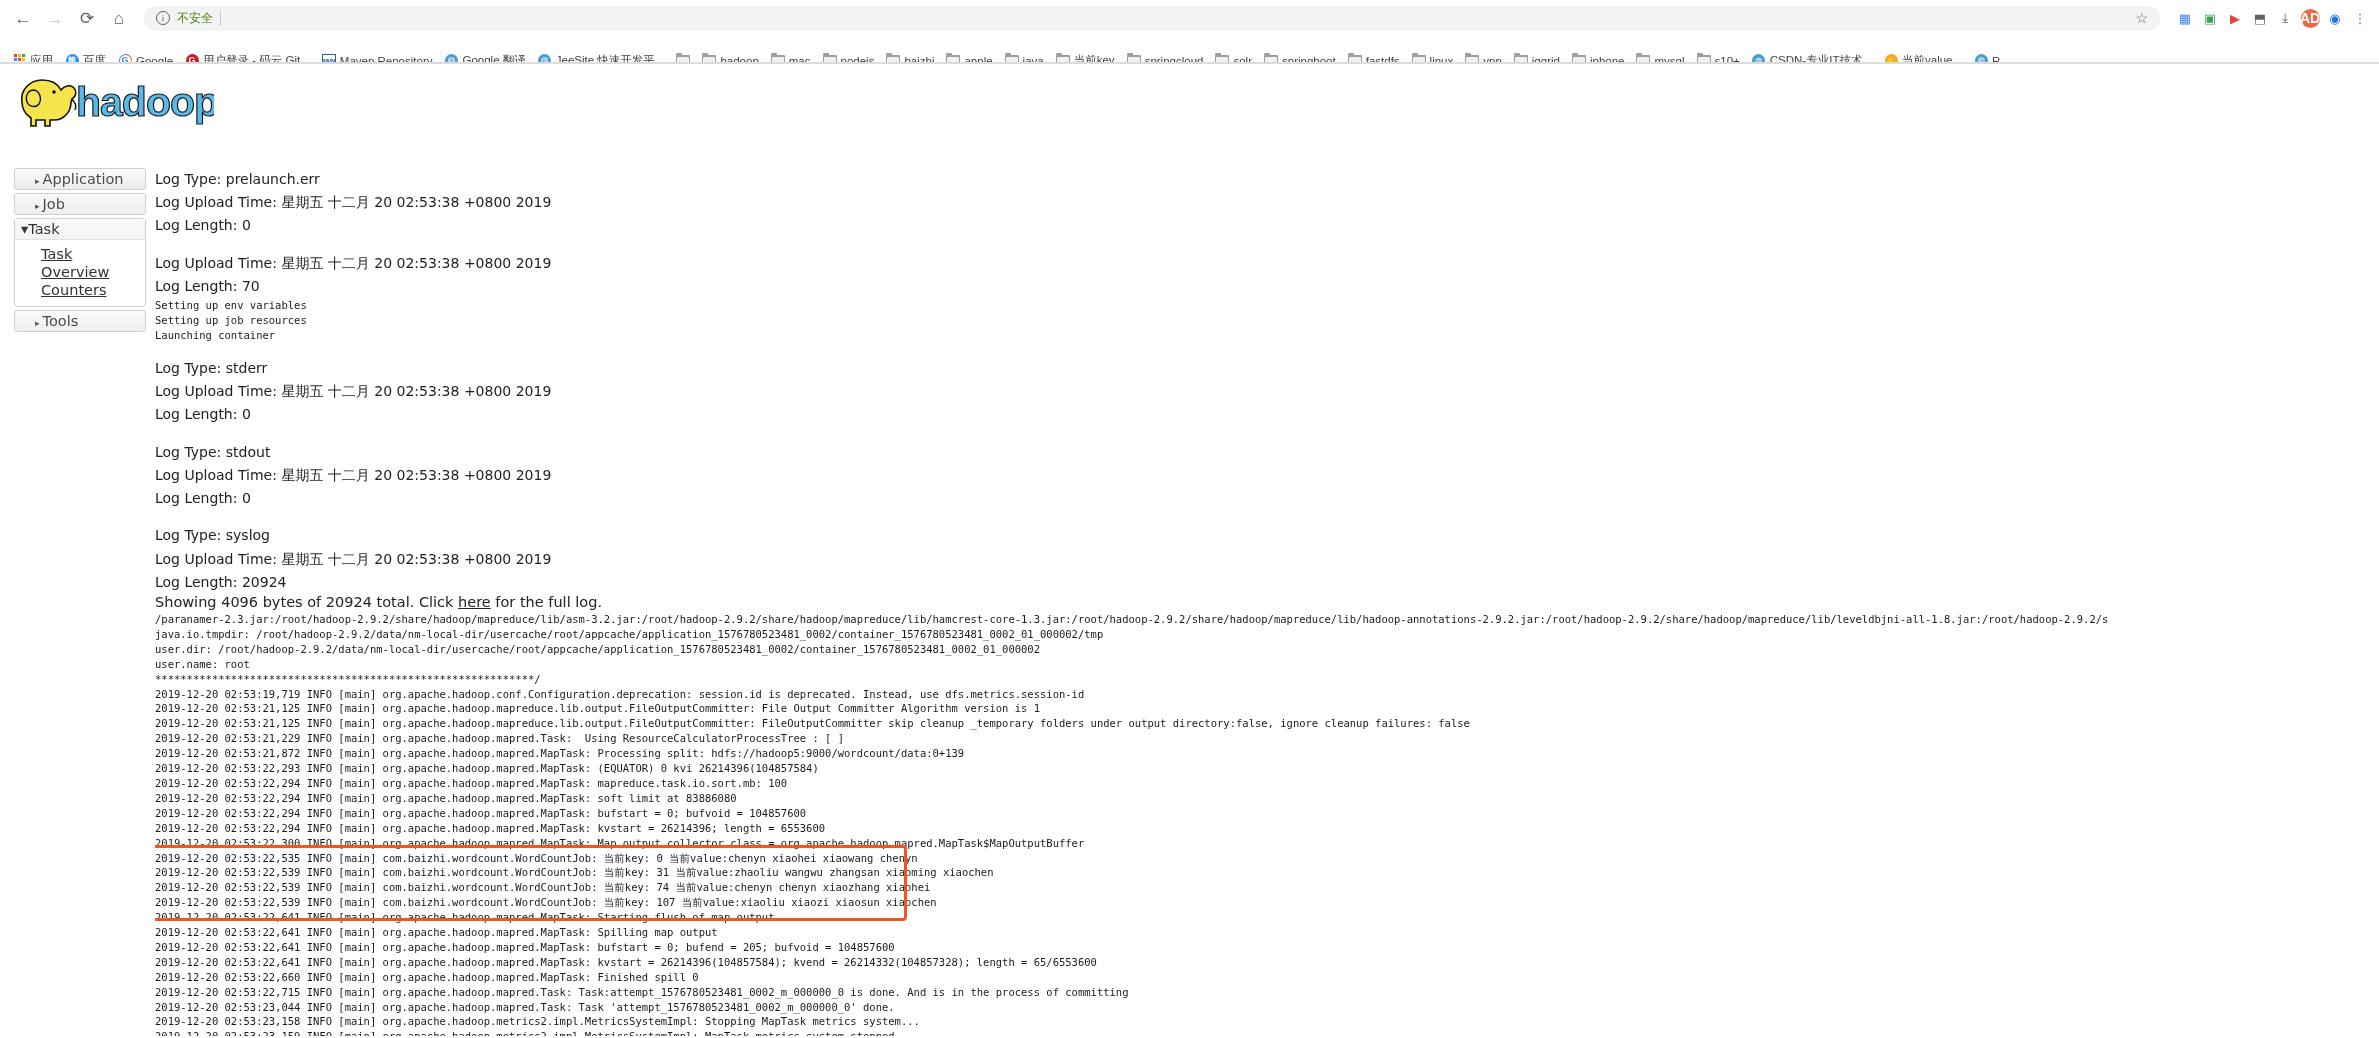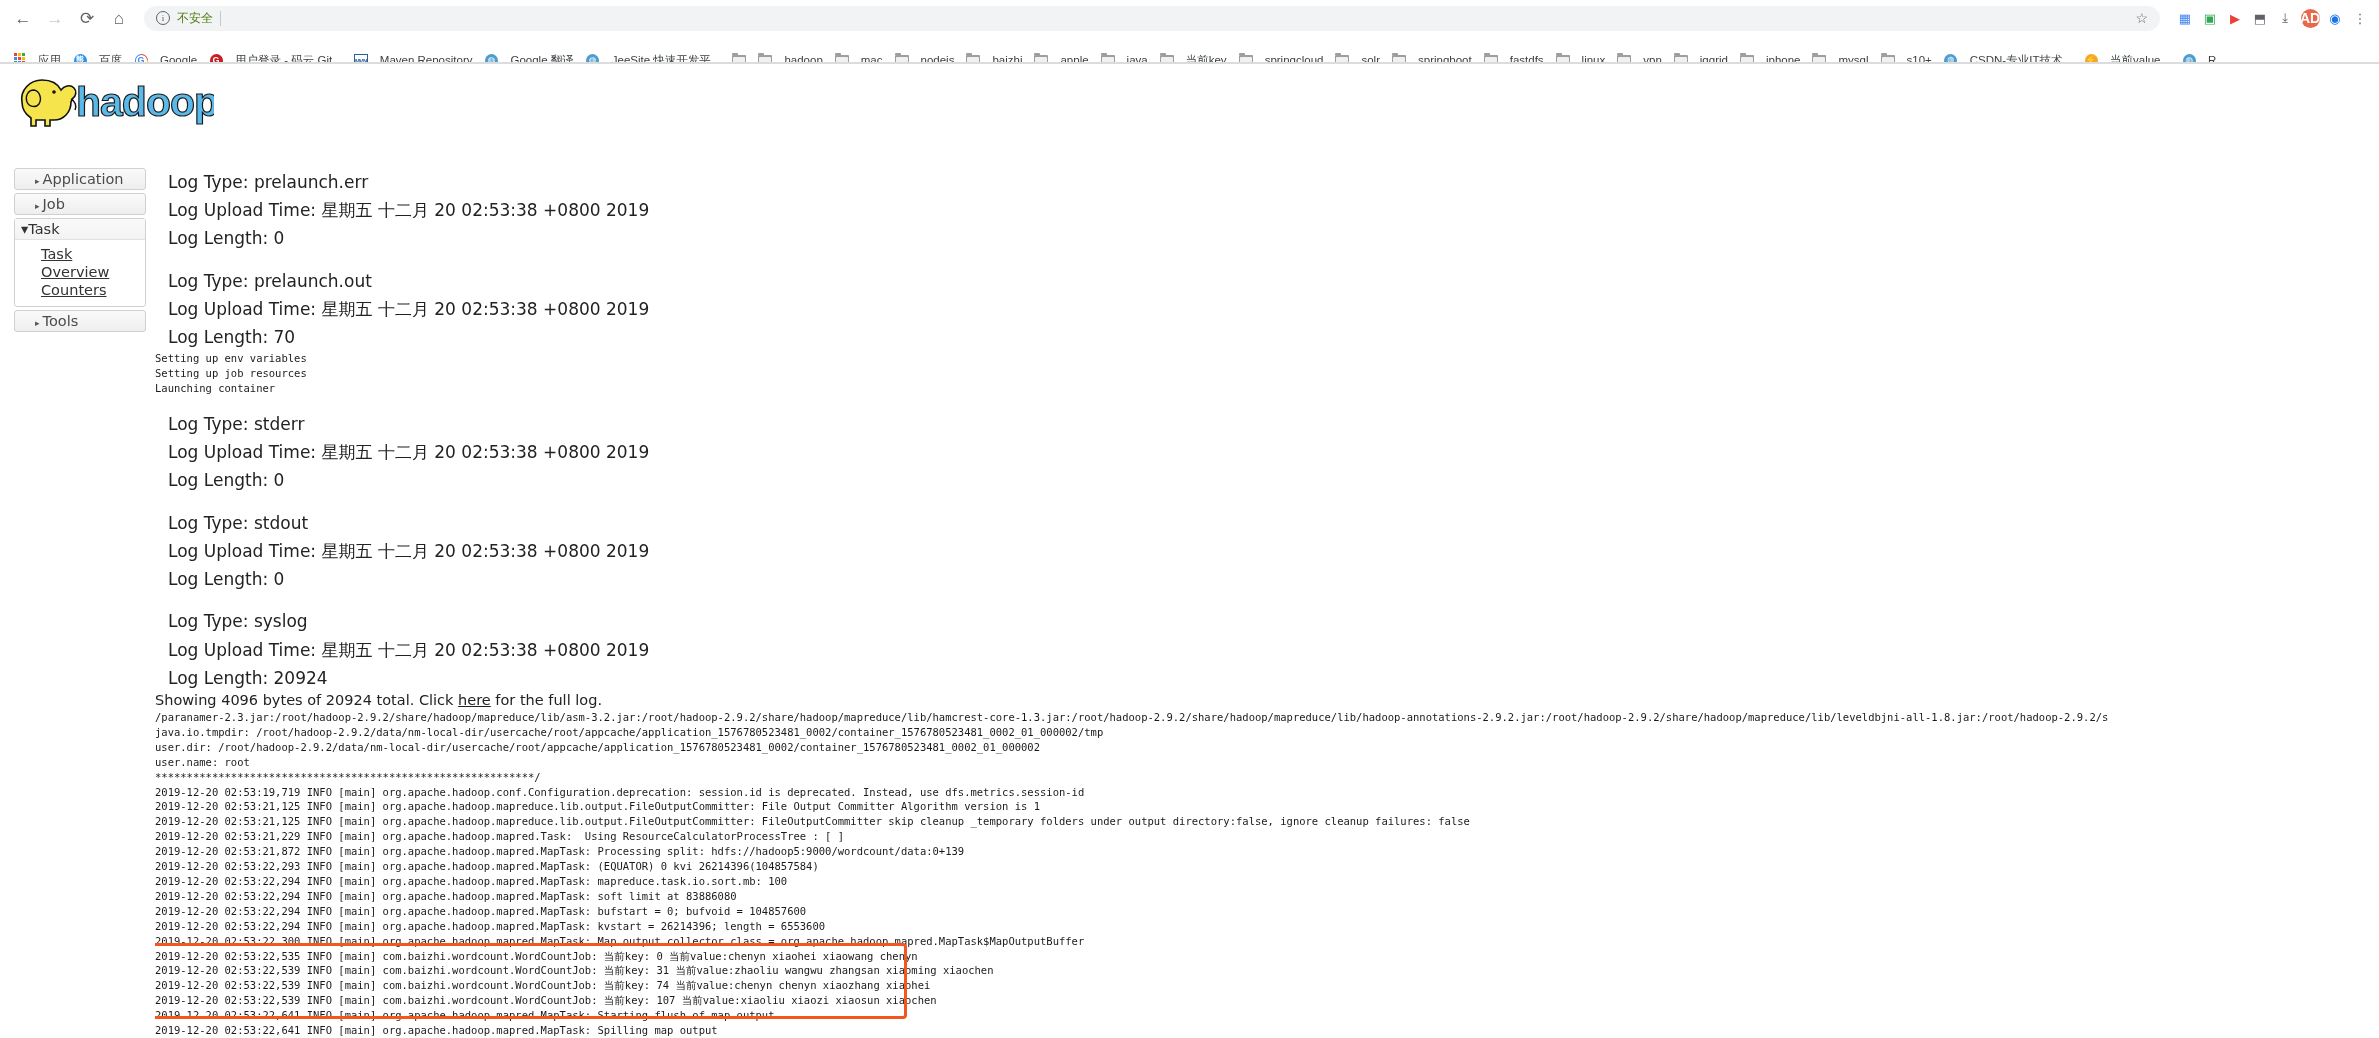--- a/index.html
+++ b/index.html
@@ -90,22 +90,22 @@
     height: 26px;
     padding: 0 6px;
     gap: 0px;
     background: #ffffff;
     border-bottom: 1px solid #dadce0;
     overflow: hidden;
     white-space: nowrap;
   }
   .bm {
     display: inline-flex;
-    align-items: flex-start;
-    gap: 12px;
+    align-items: center;
+    gap: 4px;
     padding: 2px 6px;
     font-size: 11.5px;
     color: #3c4043;
     border-radius: 4px;
     flex: 0 0 auto;
     margin-top: 23px;
   }
   .bm-ico {
     width: 14px; height: 14px;
     display: inline-flex; align-items: center; justify-content: center;
@@ -228,26 +228,25 @@
   
   .content {
     position: absolute;
     left: 155px;
     top: 104px;
     right: 0;
     bottom: 0;
     overflow: hidden;
   }
   .log-meta {
-    font-size: 17px;
+    font-size: 14px;
     color: #222;
     line-height: 1.66;
     font-family: "DejaVu Sans", sans-serif;
     white-space: pre;
-    margin-left: 13px;
   }
   .log-block { margin-bottom: 14px; }
   .pre-mono {
     font-family: "DejaVu Sans Mono", monospace;
     font-size: 10.5px;
     color: #1a1a1a;
     line-height: 1.42;
     white-space: pre;
     margin: 0;
   }
@@ -525,21 +524,20 @@
 
   <div class="content">
 
     <div class="log-block">
       <div class="log-meta">Log Type: prelaunch.err</div>
       <div class="log-meta">Log Upload Time: 星期五 十二月 20 02:53:38 +0800 2019</div>
       <div class="log-meta">Log Length: 0</div>
     </div>
 
     <div class="log-block">
-      <div class="log-meta">Log Type: prelaunch.out</div>
       <div class="log-meta">Log Upload Time: 星期五 十二月 20 02:53:38 +0800 2019</div>
       <div class="log-meta">Log Length: 70</div>
       <pre class="pre-mono">Setting up env variables
 Setting up job resources
 Launching container</pre>
     </div>
 
     <div class="log-block">
       <div class="log-meta">Log Type: stderr</div>
       <div class="log-meta">Log Upload Time: 星期五 十二月 20 02:53:38 +0800 2019</div>

